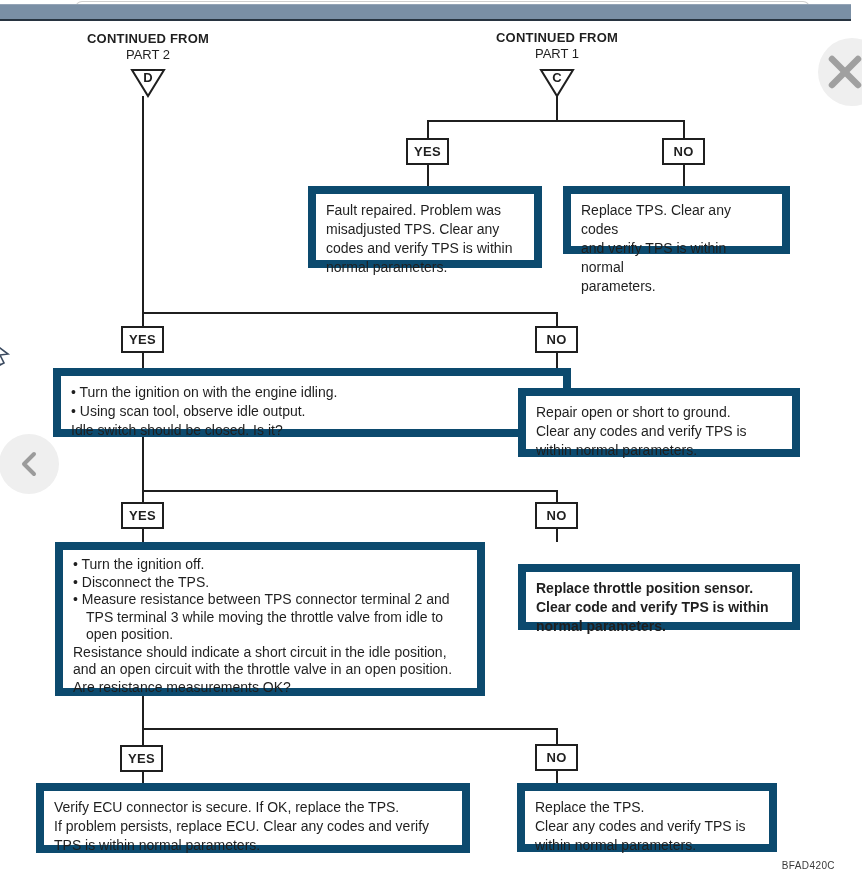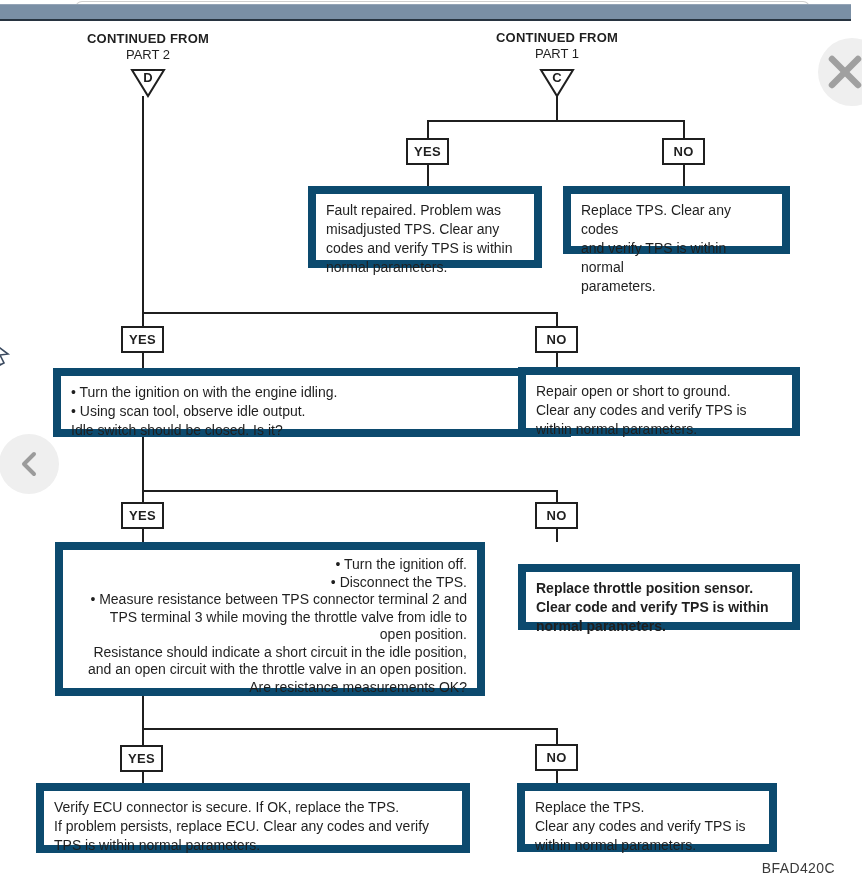--- a/index.html
+++ b/index.html
@@ -25,23 +25,23 @@
   .hdr{position:absolute;width:200px;text-align:center;font-size:13px;line-height:16px;}
   .hdr b{letter-spacing:.2px;}
   .tri{position:absolute;}
   .tri polygon{fill:#ffffff;stroke:#1f1f1f;stroke-width:2;}
   .tri text{font-family:"Liberation Sans",sans-serif;font-size:13px;font-weight:bold;
     fill:#1f1f1f;text-anchor:middle;}
   .tag{position:absolute;width:39px;height:23px;border:2px solid #1f1f1f;background:#fff;
     font-weight:bold;font-size:13px;text-align:center;line-height:23px;letter-spacing:.3px;}
   .box{position:absolute;border:8px solid #0c4a6e;background:#fff;box-sizing:border-box;
     font-size:14px;line-height:19px;padding:7px 10px;}
-  .box.tight{line-height:17.5px;padding-top:6px;text-align:right;}
+  .box.tight{line-height:17.5px;padding-top:6px;}
   .box .indent{padding-left:13px;}
-  .caption{position:absolute;right:27px;top:860px;font-size:14px;color:#3a3a3a;letter-spacing:.4px;text-align:center;}
+  .caption{position:absolute;right:27px;top:860px;font-size:10px;color:#3a3a3a;letter-spacing:.4px;text-align:center;}
 </style>
 </head>
 <body>
 
 <div class="canvas">
 
   <div class="top-white"></div>
   <div class="page-top-edge"></div>
   <div class="topbar"></div>
 
@@ -109,21 +109,21 @@
       <div>Replace TPS. Clear any codes</div>
       <div>and verify TPS is within normal</div>
       <div>parameters.</div>
     </div>
 
     <div class="box" style="left:53px;top:368px;width:518px;height:69px;">
       <div>• Turn the ignition on with the engine idling.</div>
       <div>• Using scan tool, observe idle output.</div>
       <div>Idle switch should be closed. Is it?</div>
     </div>
-    <div class="box" style="left:518px;top:367px;width:282px;height:69px;">
+    <div class="box" style="left:518px;top:388px;width:282px;height:69px;">
       <div>Repair open or short to ground.</div>
       <div>Clear any codes and verify TPS is</div>
       <div>within normal parameters.</div>
     </div>
 
     <div class="box tight" style="left:55px;top:542px;width:430px;height:154px;">
       <div>• Turn the ignition off.</div>
       <div>• Disconnect the TPS.</div>
       <div>• Measure resistance between TPS connector terminal 2 and</div>
       <div class="indent">TPS terminal 3 while moving the throttle valve from idle to</div>

